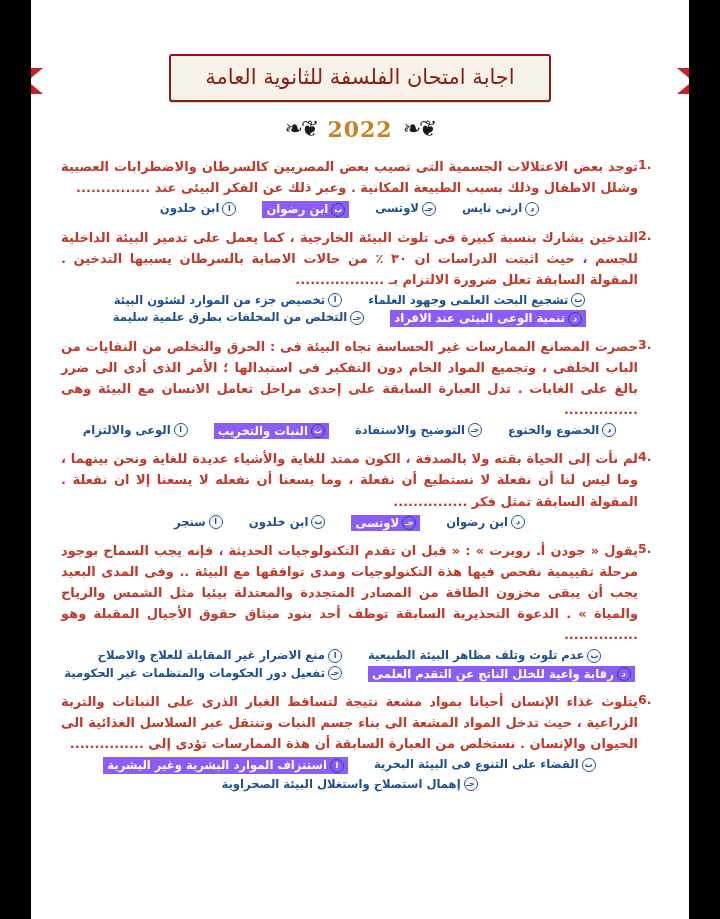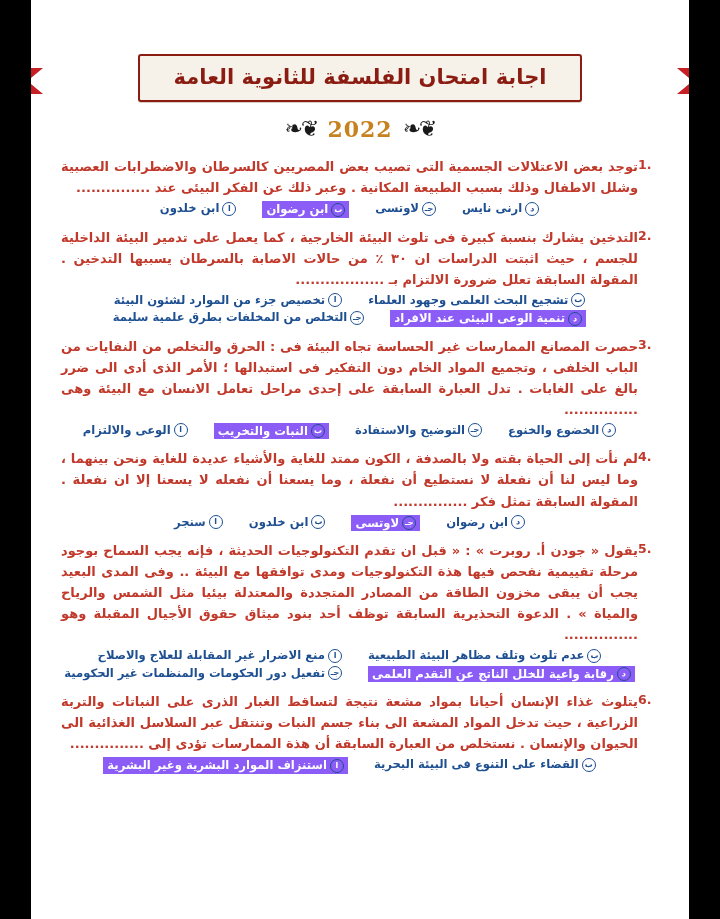--- a/index.html
+++ b/index.html
@@ -30,21 +30,21 @@
     position:relative;
     background:#f6f2ea;
     border:2px solid #8a1c12;
     border-radius:3px;
     padding:9px 34px 11px 34px;
     box-shadow:0 1px 0 #d8cfc2;
     z-index:3;
   }
   .ribbon-title{
     font-size:21px;
-    font-weight:bold;
+    font-weight:normal;
     color:#8a1c12;
     letter-spacing:0;
     white-space:nowrap;
   }
   .ribbon-tail{
     position:absolute;
     top:14px;
     width:86px;height:26px;
     background:#c62026;
     z-index:1;
@@ -240,18 +240,21 @@
 
     <div class="q">
       <div class="q-num">6.</div>
       <div class="q-body">
         <div class="q-text">يتلوث غذاء الإنسان أحيانا بمواد مشعة نتيجة لتساقط الغبار الذرى على النباتات والتربة الزراعية ، حيث تدخل المواد المشعة الى بناء جسم النبات وتنتقل عبر السلاسل الغذائية الى الحيوان والإنسان . نستخلص من العبارة السابقة أن هذة الممارسات تؤدى إلى ...............</div>
         <div class="answers">
           <div class="ans-row">
             <span class="ans"><span class="circ">ب</span><span>القضاء على التنوع فى البيئة البحرية</span></span>
             <span class="ans correct"><span class="circ lbl">ا</span><span>استنزاف الموارد البشرية وغير البشرية</span></span>
           </div>
+          <div class="ans-row">
+            <span class="ans"><span class="circ">جـ</span><span>إهمال استصلاح واستغلال البيئة الصحراوية</span></span>
+          </div>
         </div>
       </div>
     </div>
 
   </div>
 </div>
 
 </body></html>

